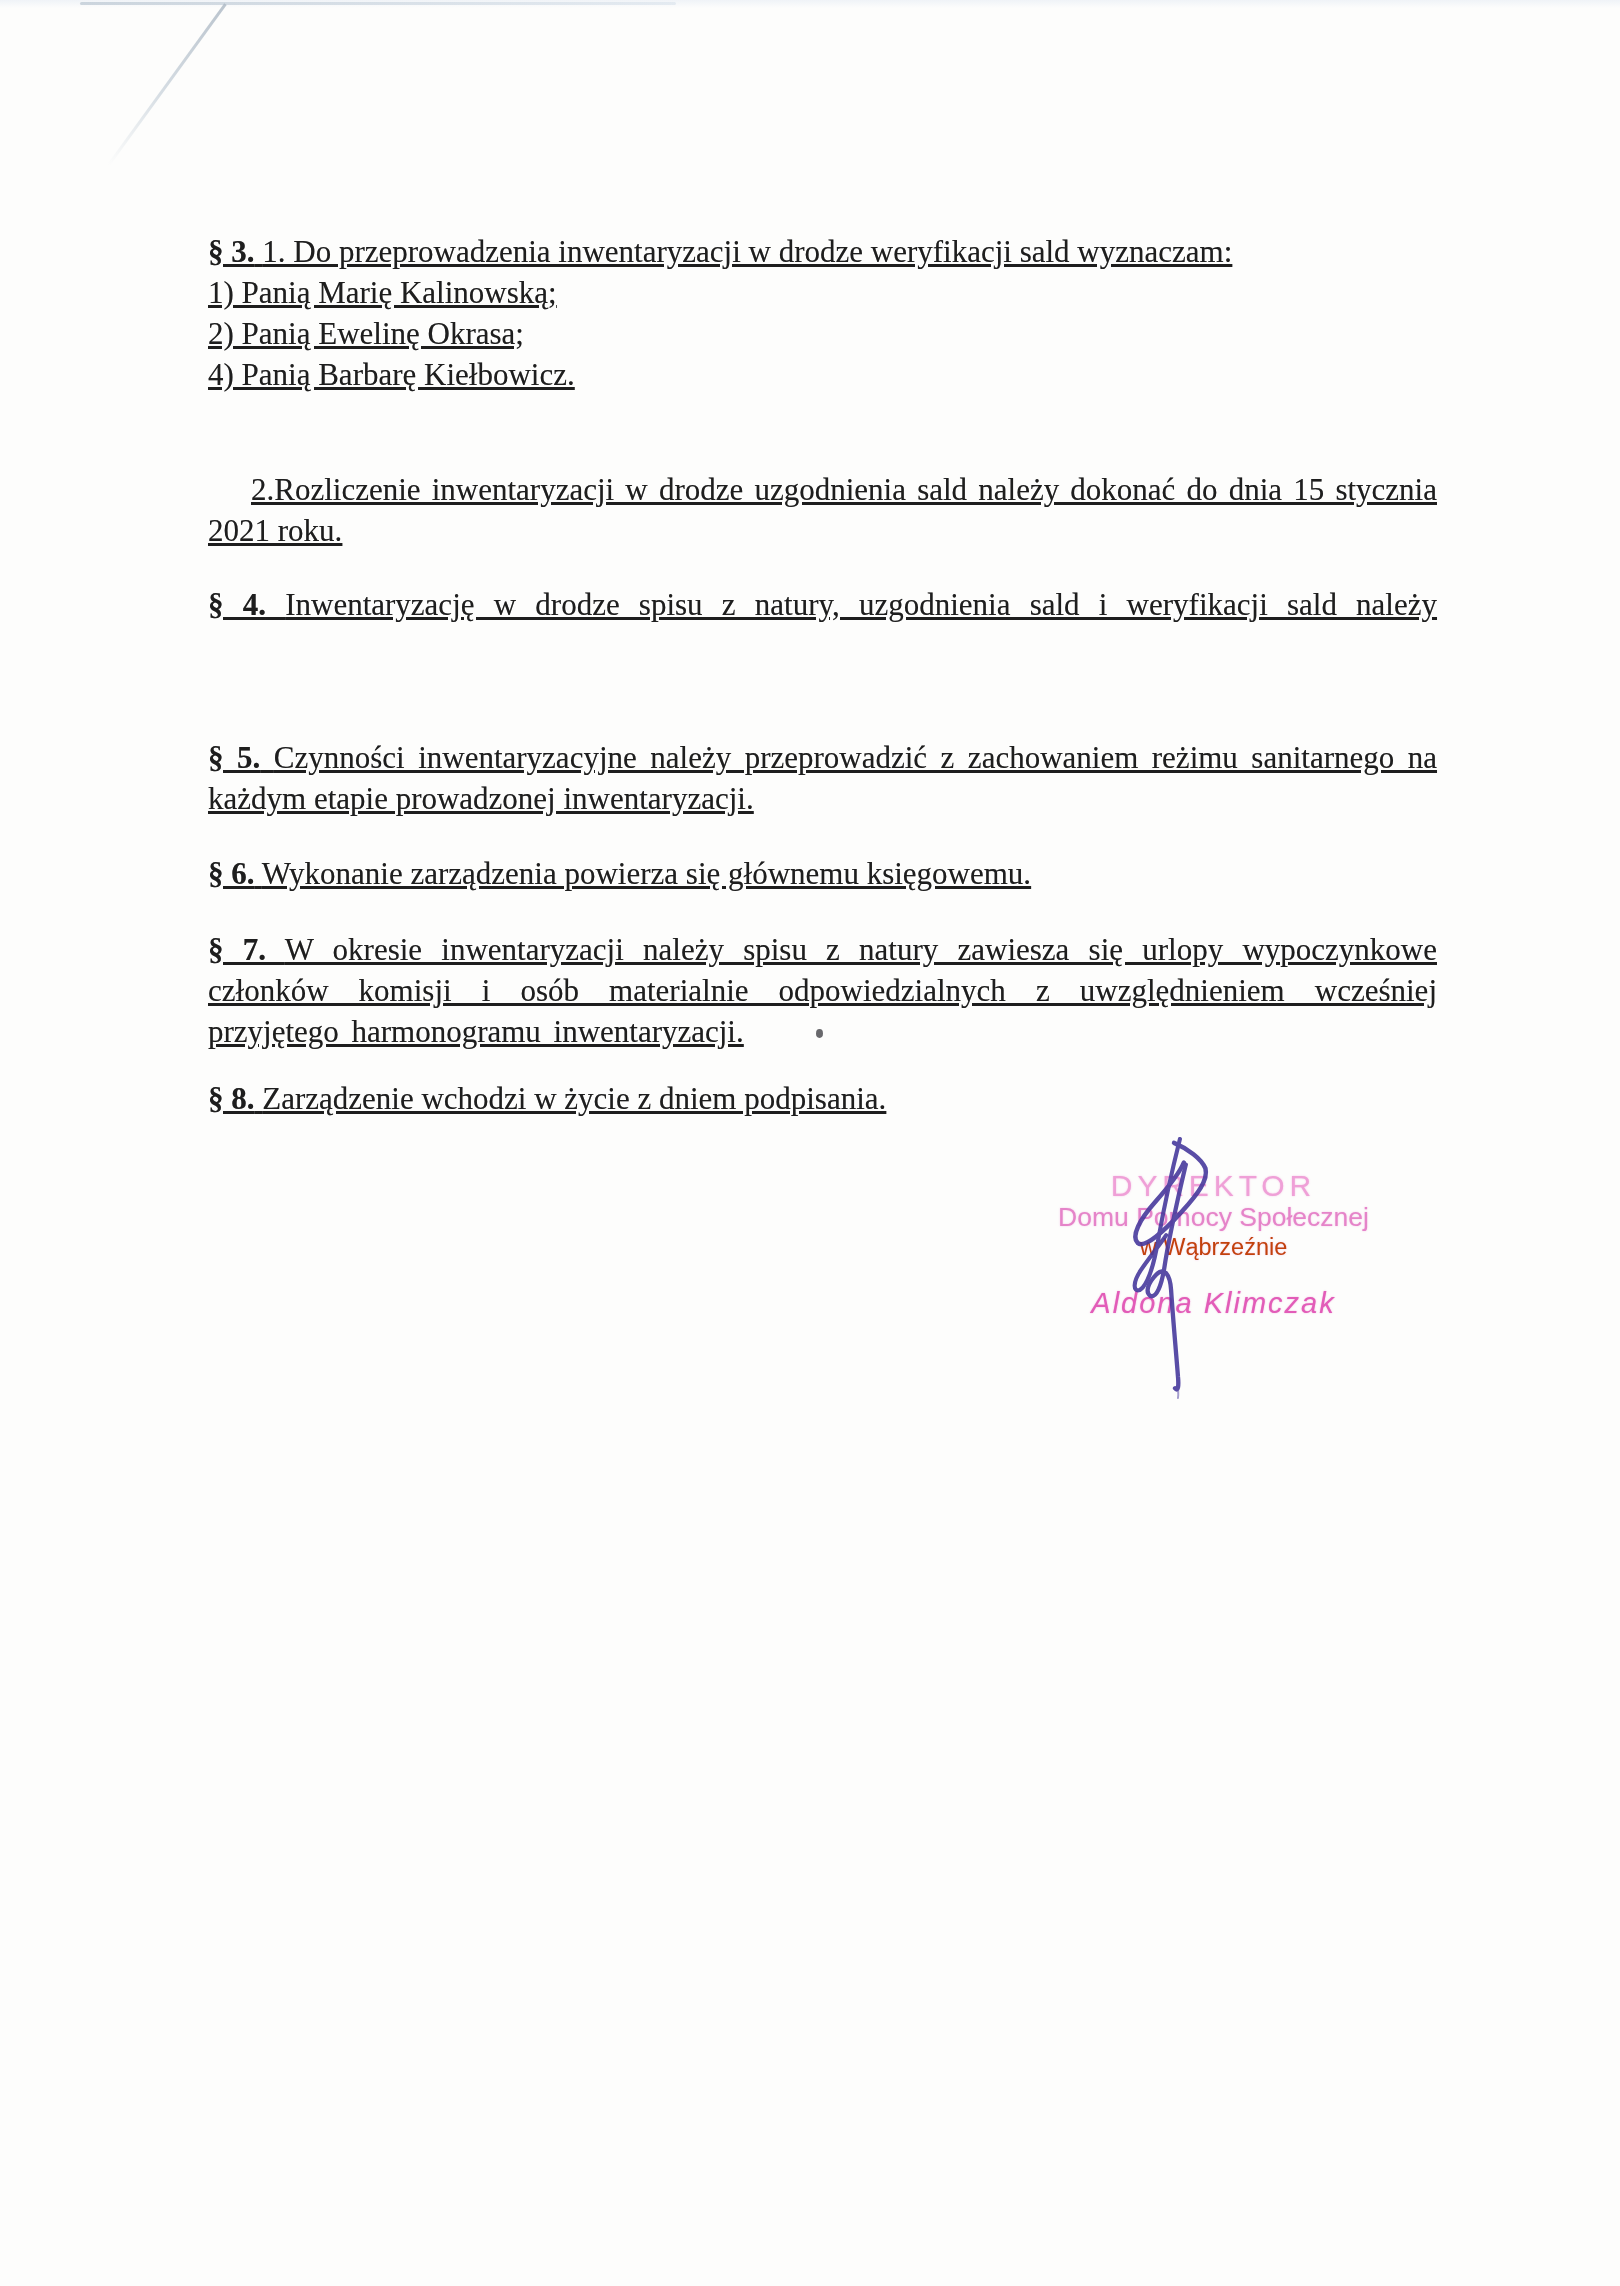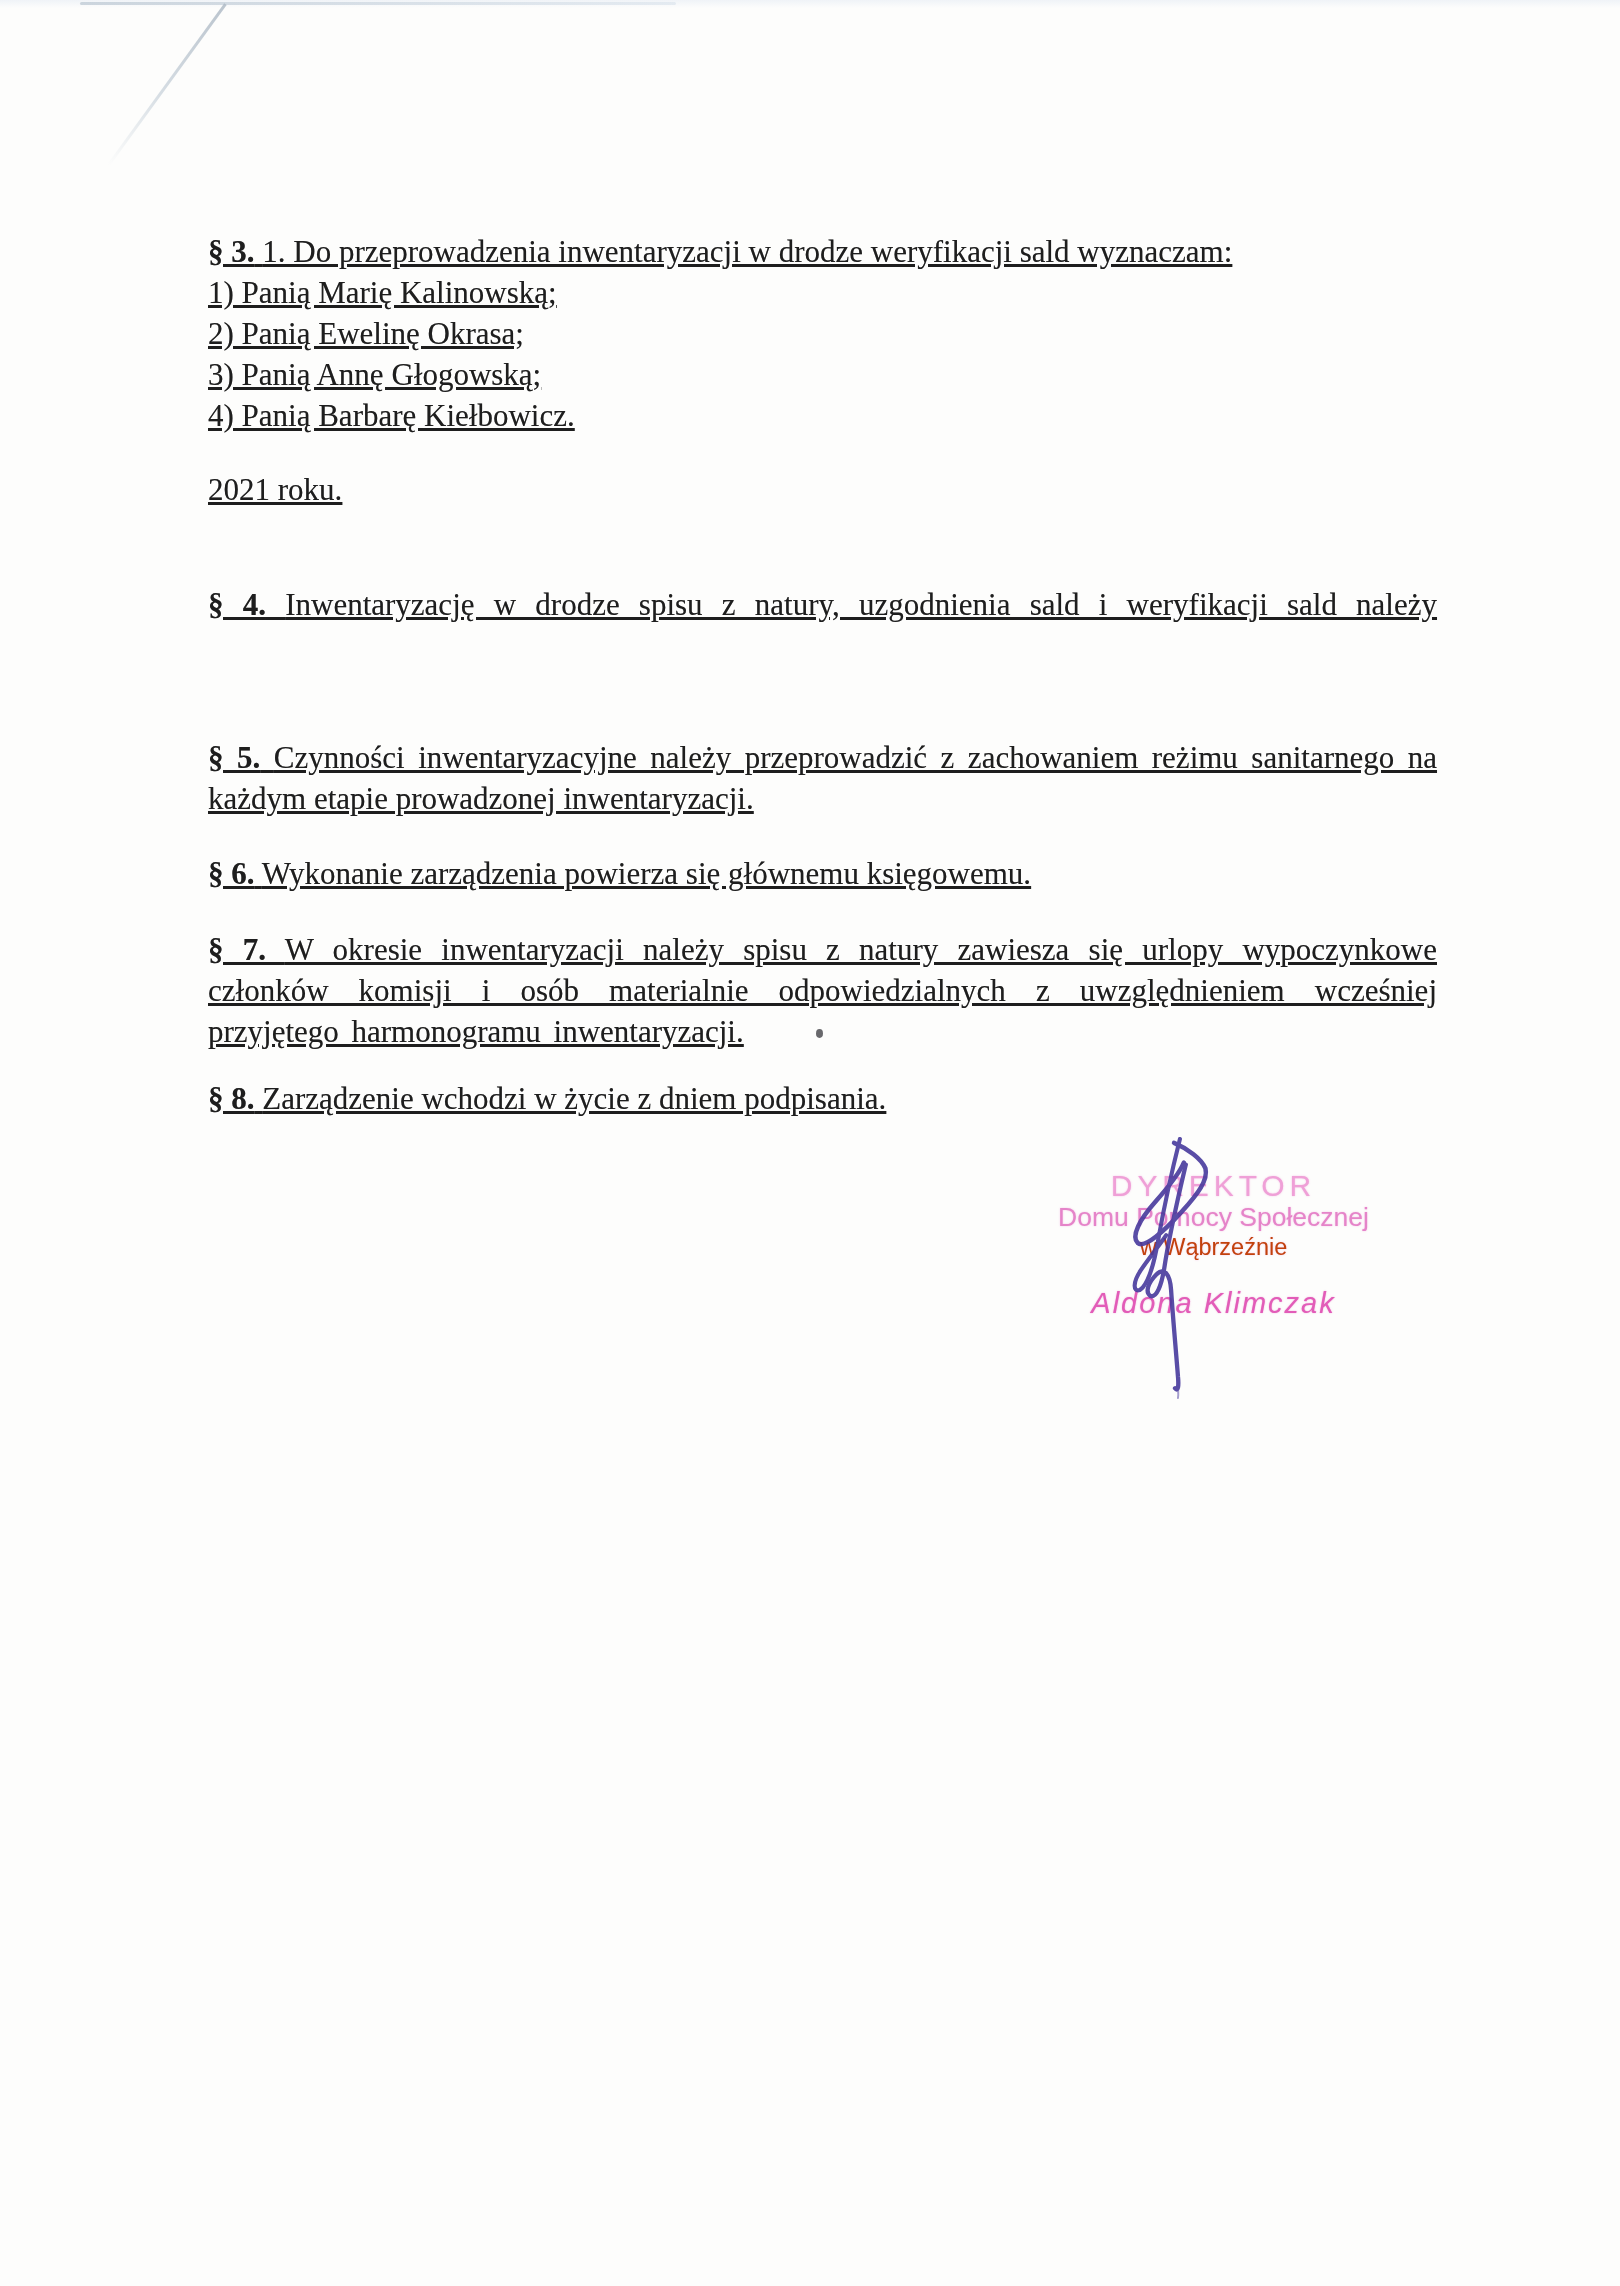--- a/index.html
+++ b/index.html
@@ -50,25 +50,25 @@
   <div class="scan-top-band"></div>
   <div class="scan-top-line"></div>
   <div class="scan-diagonal"></div>
   <div class="speck" style="left:816px;top:1029px;"></div>
 
   <div class="block" style="top:231px">
     <div class="line"><span class="m">§ 3.</span>
       <span>1. Do przeprowadzenia inwentaryzacji w drodze weryfikacji sald wyznaczam:</span></div>
     <div class="line">1) Panią Marię Kalinowską;</div>
     <div class="line">2) Panią Ewelinę Okrasa;</div>
-    <div class="line">3) Panią Annę Głogowską;</div>
     <div class="line">4) Panią Barbarę Kiełbowicz.</div>
   </div>
 
   <div class="block" style="top:469px">
+    <div class="line j indent1">2.Rozliczenie inwentaryzacji w drodze uzgodnienia sald należy dokonać do dnia 15 stycznia</div>
     <div class="line">2021 roku.</div>
   </div>
 
   <div class="block" style="top:584px">
     <div class="line j"><span class="m">§ 4.</span>
       <span>Inwentaryzację w drodze spisu z natury, uzgodnienia sald i weryfikacji sald należy</span></div>
   </div>
 
   <div class="block" style="top:737px">
     <div class="line j"><span class="m">§ 5.</span>

